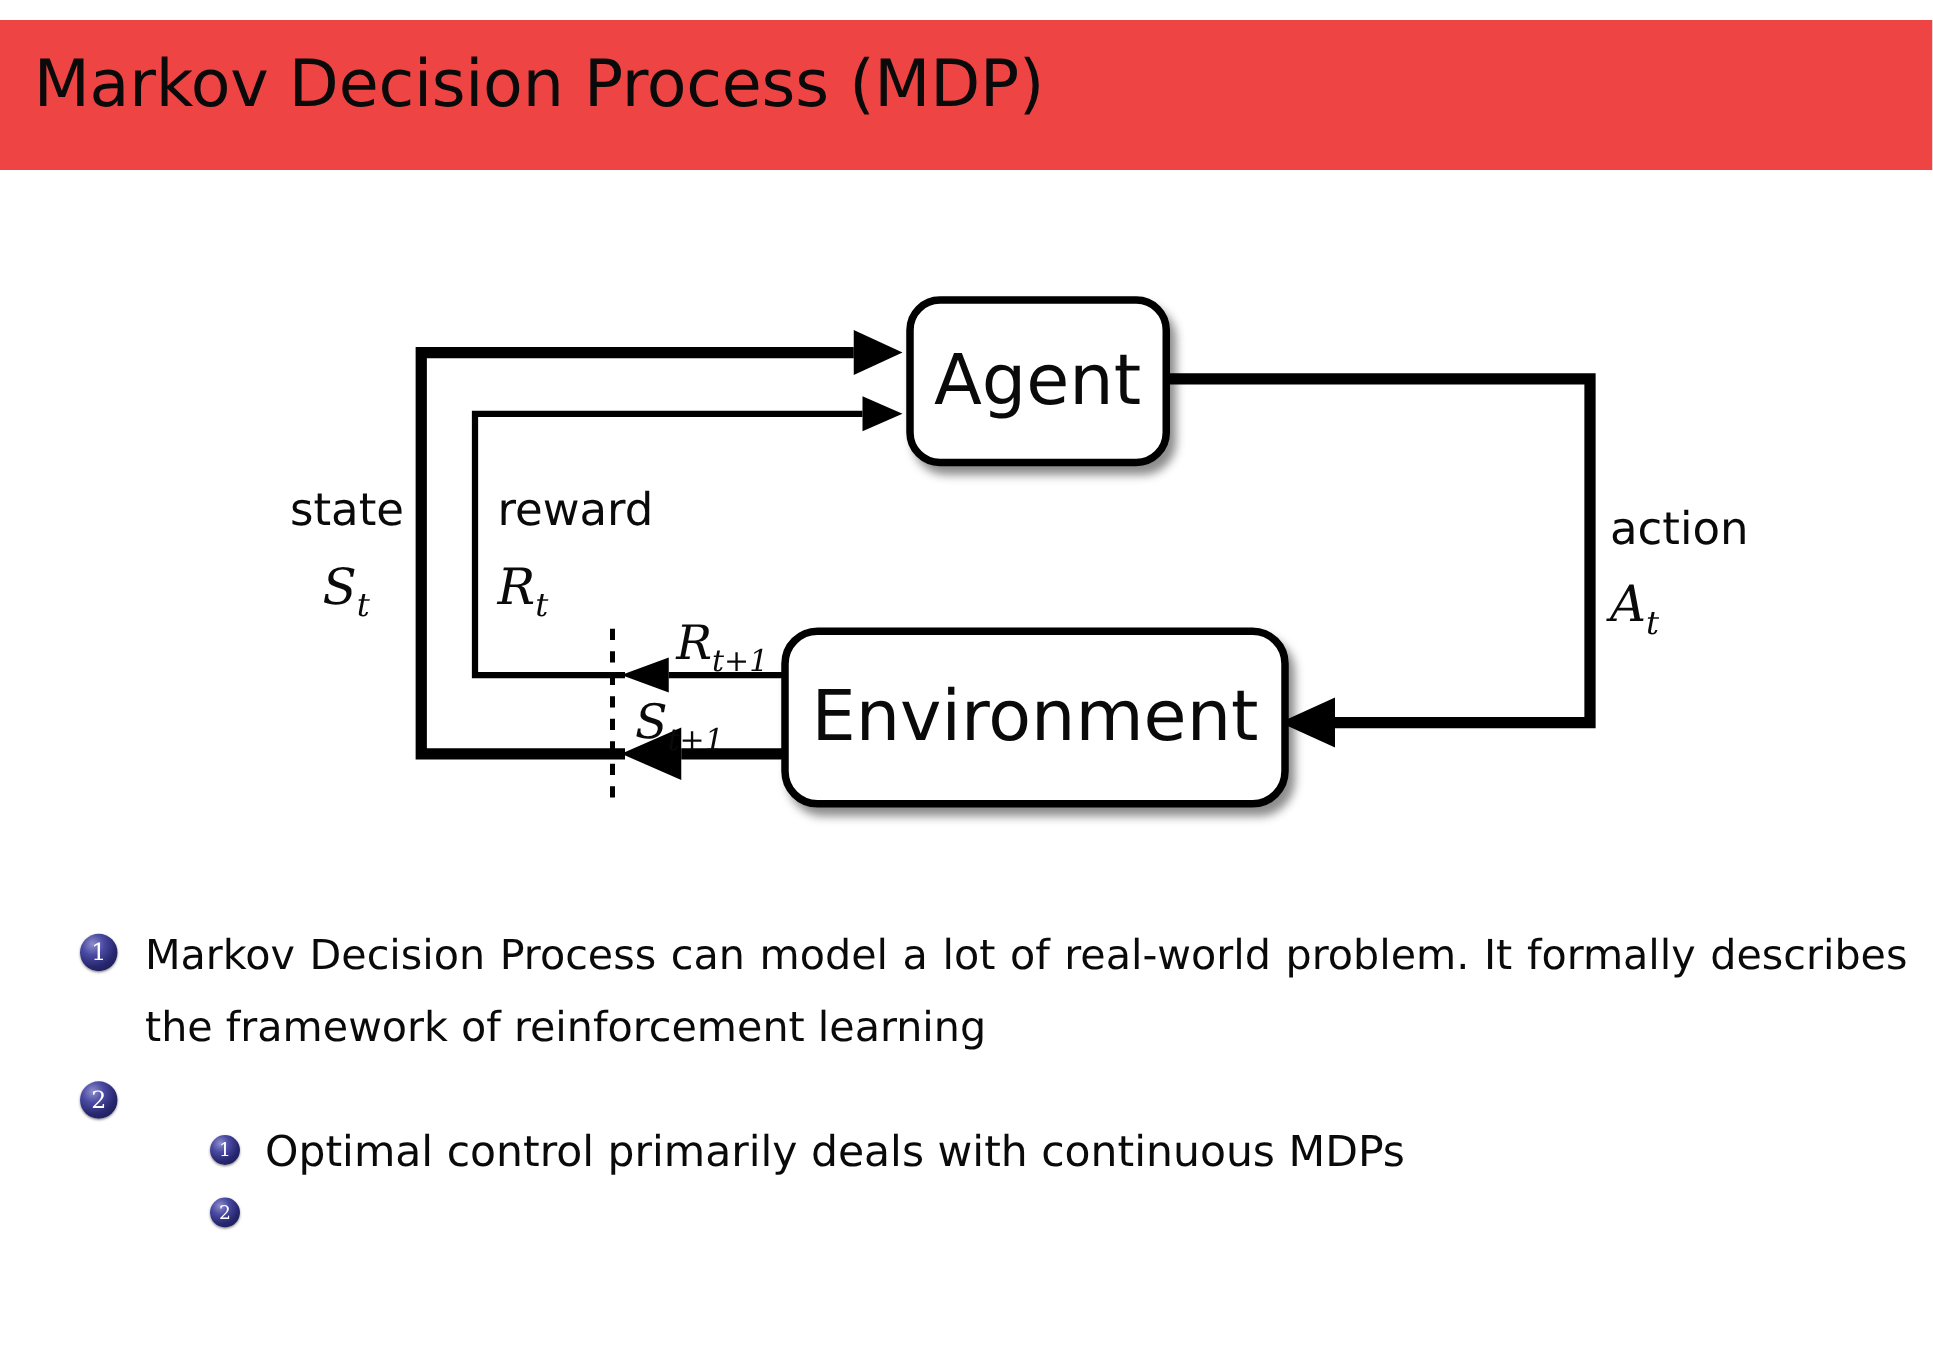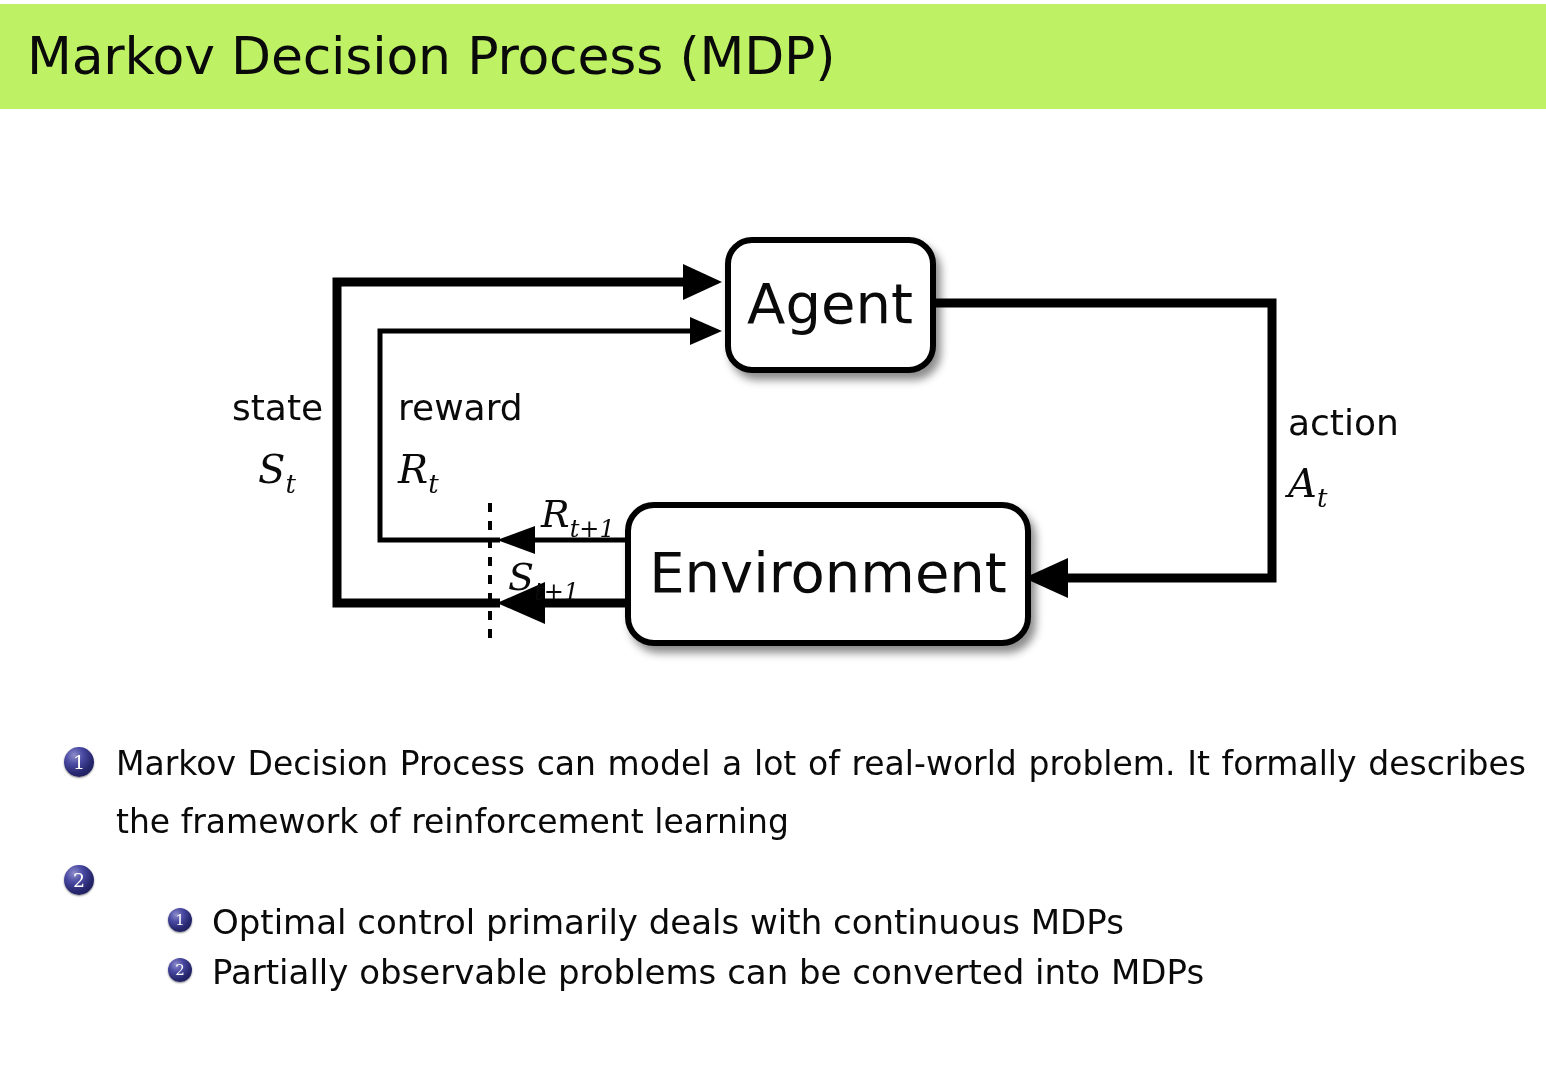--- a/index.html
+++ b/index.html
@@ -14,24 +14,24 @@
     position: relative;
     overflow: hidden;
     font-family: "DejaVu Sans", "Liberation Sans", sans-serif;
     color: #000000;
   }
 
   
   .slide-header {
     position: absolute;
     left: 0;
-    top: 4px;
-    width: 1546px;
-    height: 105px;
-    background: #bef264;
+    top: 16px;
+    width: 1546px;
+    height: 120px;
+    background: #ef4444;
   }
   .slide-title {
     position: absolute;
     left: 27px;
     top: 20px;
     font-family: "DejaVu Sans", "Liberation Sans", sans-serif;
     font-size: 52px;
     font-weight: 400;
     letter-spacing: -0.2px;
     line-height: 64px;
@@ -217,16 +217,15 @@
     <div class="badge badge-2">
       <span>1</span>
     </div>
     <div class="bullet-text">Optimal control primarily deals with continuous MDPs</div>
   </div>
 
   <div class="bullet-row lvl2">
     <div class="badge badge-2">
       <span>2</span>
     </div>
-    <div class="bullet-text">Partially observable problems can be converted into MDPs</div>
   </div>
 
 </div>
 
 </body></html>

